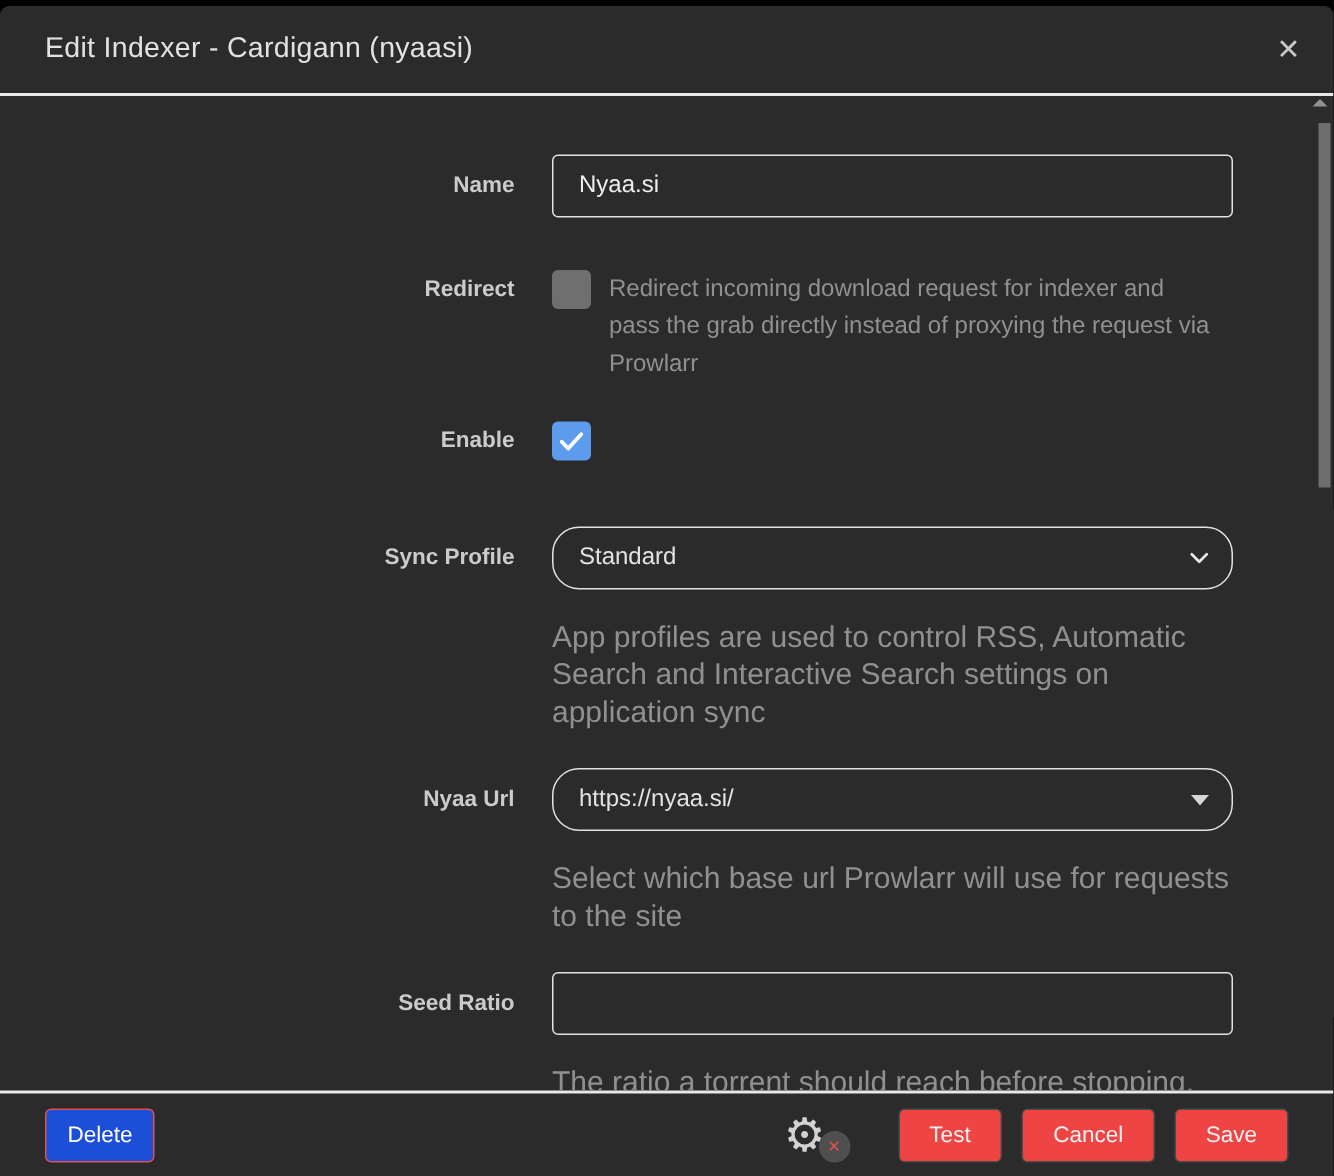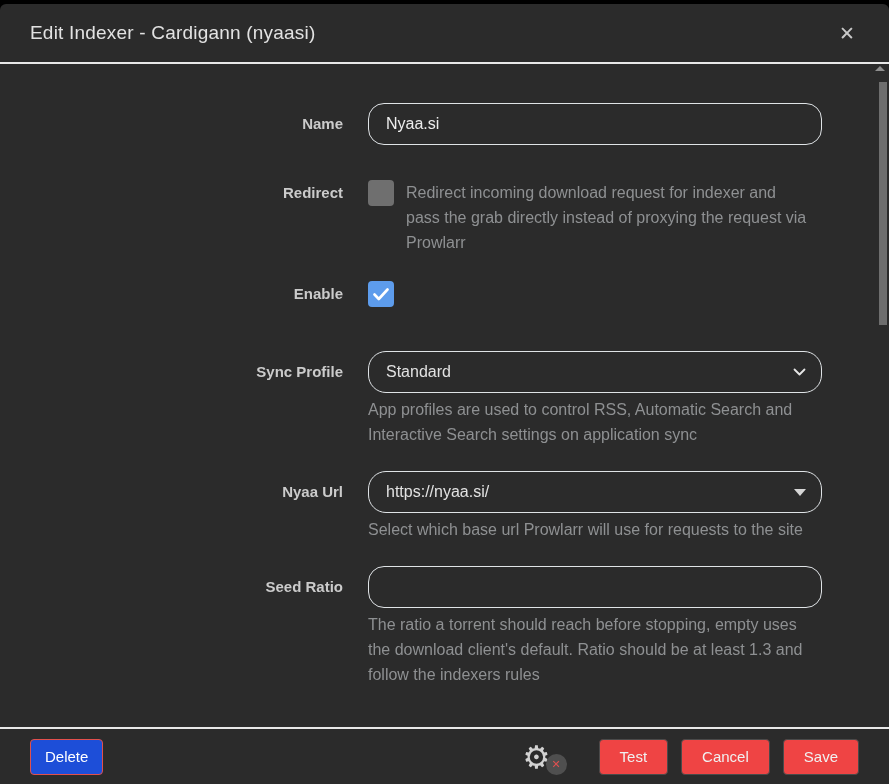--- a/index.html
+++ b/index.html
@@ -19,21 +19,21 @@
     display: flex;
     flex-direction: column;
     overflow: hidden;
   }
   
   .modal-header {
     flex: none;
     height: 58px;
     display: flex;
     align-items: center;
-    padding: 0 32px 0 30px;
+    padding: 0 20px 0 30px;
     border-bottom: 2px solid #e8e8e8;
   }
   .modal-title {
     font-size: 19px;
     color: #e2e2e2;
     font-weight: 400;
     letter-spacing: .2px;
   }
   .close-button {
     margin-left: auto;
@@ -69,21 +69,21 @@
   .row-enable   { margin-bottom: 44px; }
   .row-redirect { margin-bottom: 26px; }
   .row-sync     { margin-bottom: 24px; }
   .row-base     { margin-bottom: 24px; }
 
   .text-input {
     width: 100%;
     height: 42px;
     background: transparent;
     border: 1px solid #dfe3e6;
-    border-radius: 16px;
+    border-radius: 4px;
     color: #ededed;
     font-size: 16px;
     padding: 0 17px;
     box-sizing: border-box;
     outline: none;
     font-family: inherit;
   }
   .select-control {
     height: 42px;
     border: 1px solid #dfe3e6;
@@ -114,22 +114,22 @@
     flex: none;
     display: flex;
     align-items: center;
     justify-content: center;
     cursor: pointer;
   }
   .checkbox.checked { background: #5d9cec; }
   .checkbox.unchecked { background: #6f6f6f; }
   .check-flex { display: flex; align-items: flex-start; }
   .help-text {
-    margin-top: 4px;
-    font-size: 16px;
+    margin-top: 20px;
+    font-size: 20px;
     line-height: 25px;
     color: #8e9092;
   }
   .inline-help {
     margin: 0 0 0 12px;
     font-size: 16px;
     line-height: 25px;
     color: #8e9092;
     max-width: 405px;
   }

